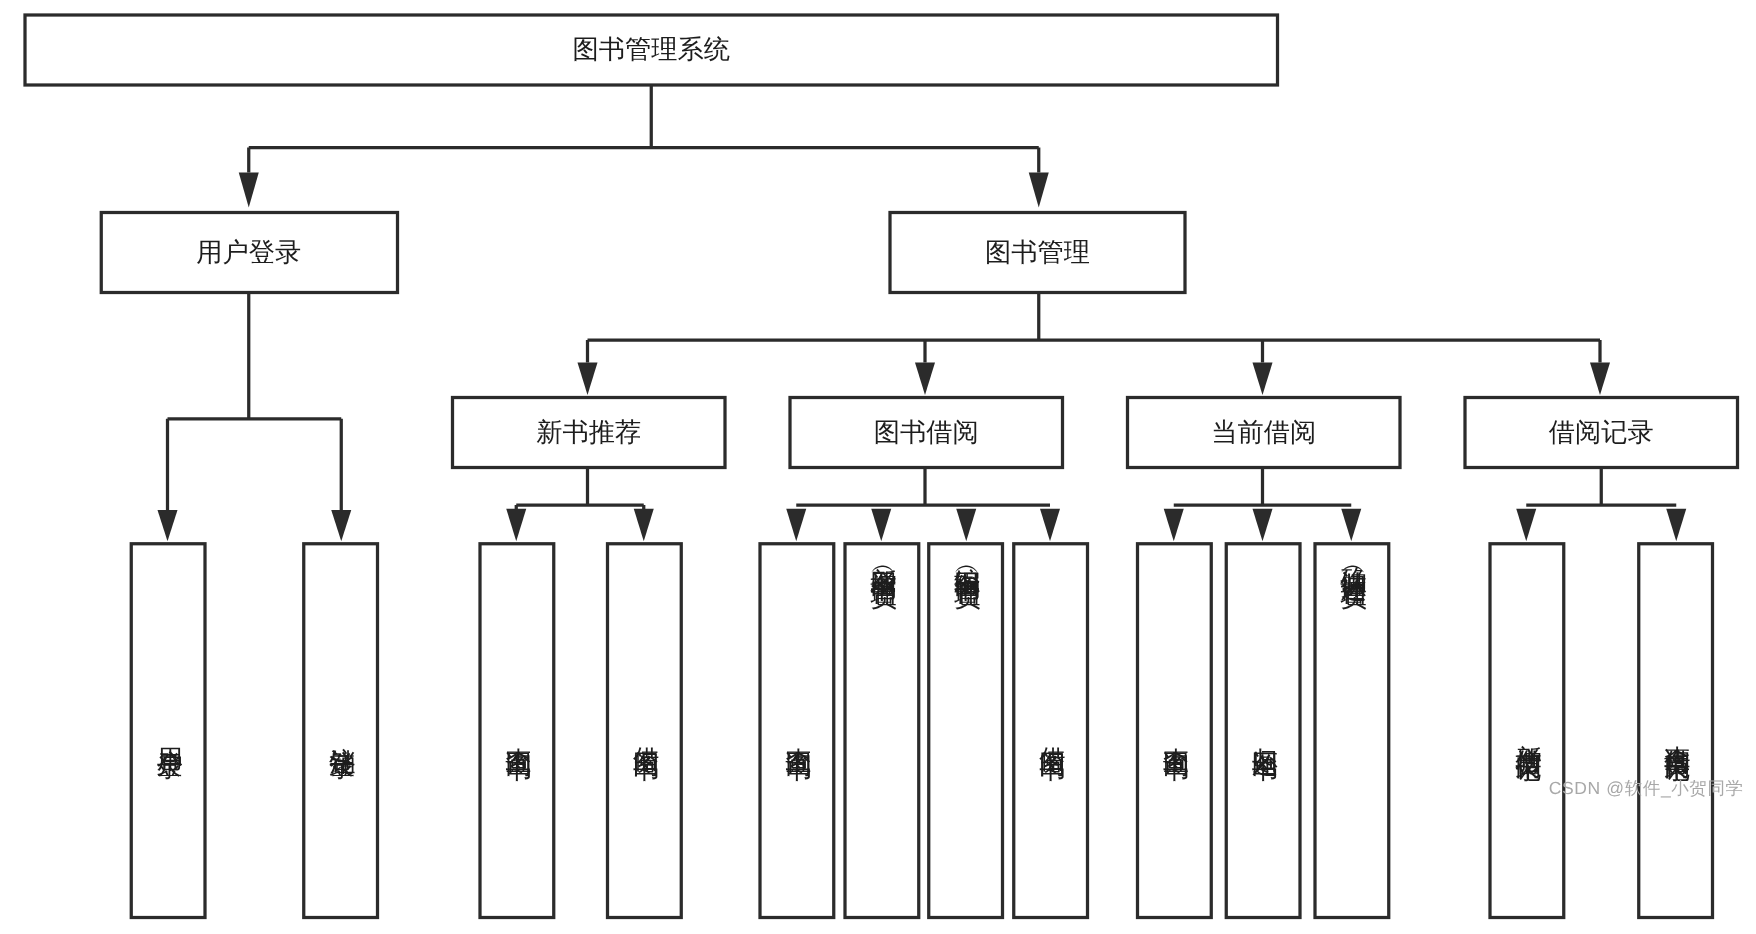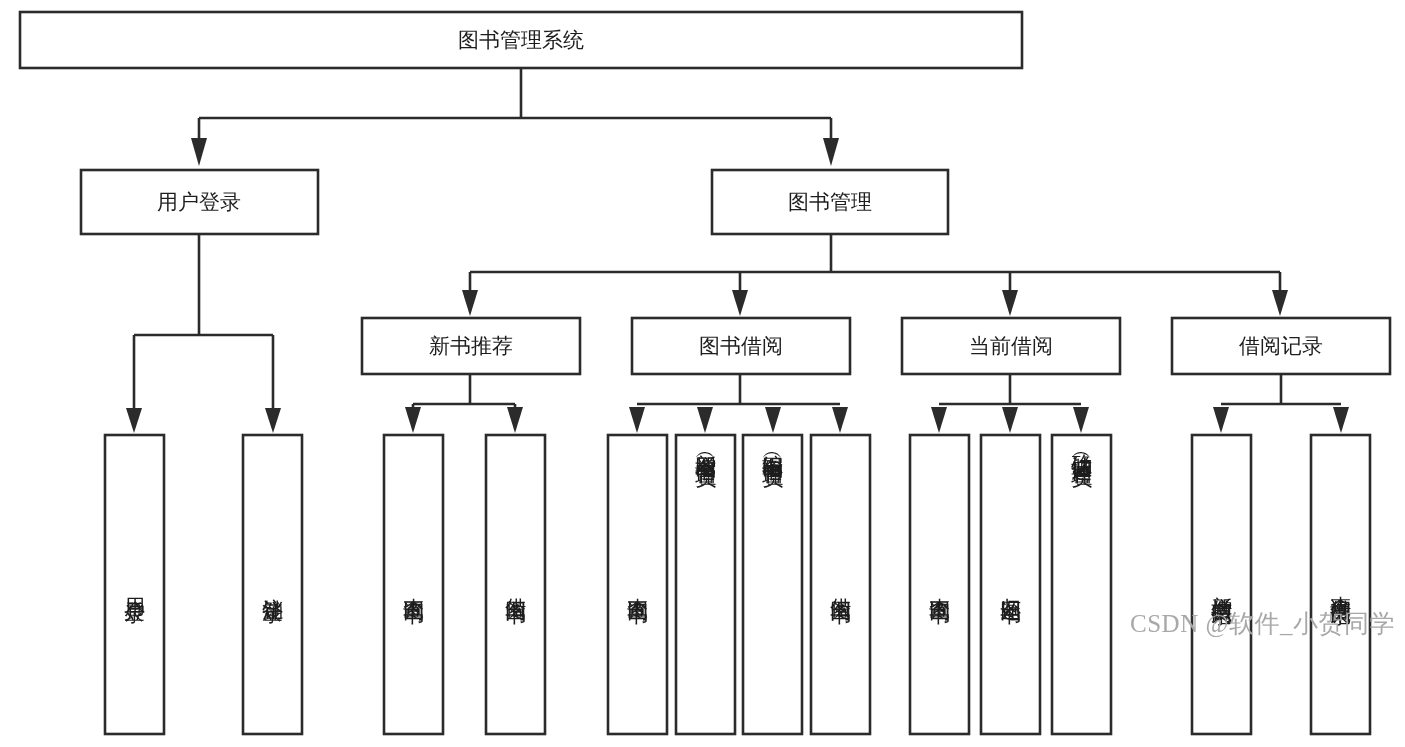--- a/index.html
+++ b/index.html
@@ -61,22 +61,22 @@
     font-size: 21px;
     line-height: 1.08;
     color: #1d1d1d;
     letter-spacing: 2px;
     white-space: nowrap;
   }
   .watermark {
     position: absolute;
     right: 10px;
     bottom: 6px;
-    font-family: Liberation Serif, serif;
-    font-size: 25px;
+    font-family: Liberation Sans, sans-serif;
+    font-size: 14px;
     color: #a8a8a8;
     letter-spacing: 0.5px;
     white-space: nowrap;
   }
 </style>
 </head>
 <body>
 
 <div id="diagram-root">
 

